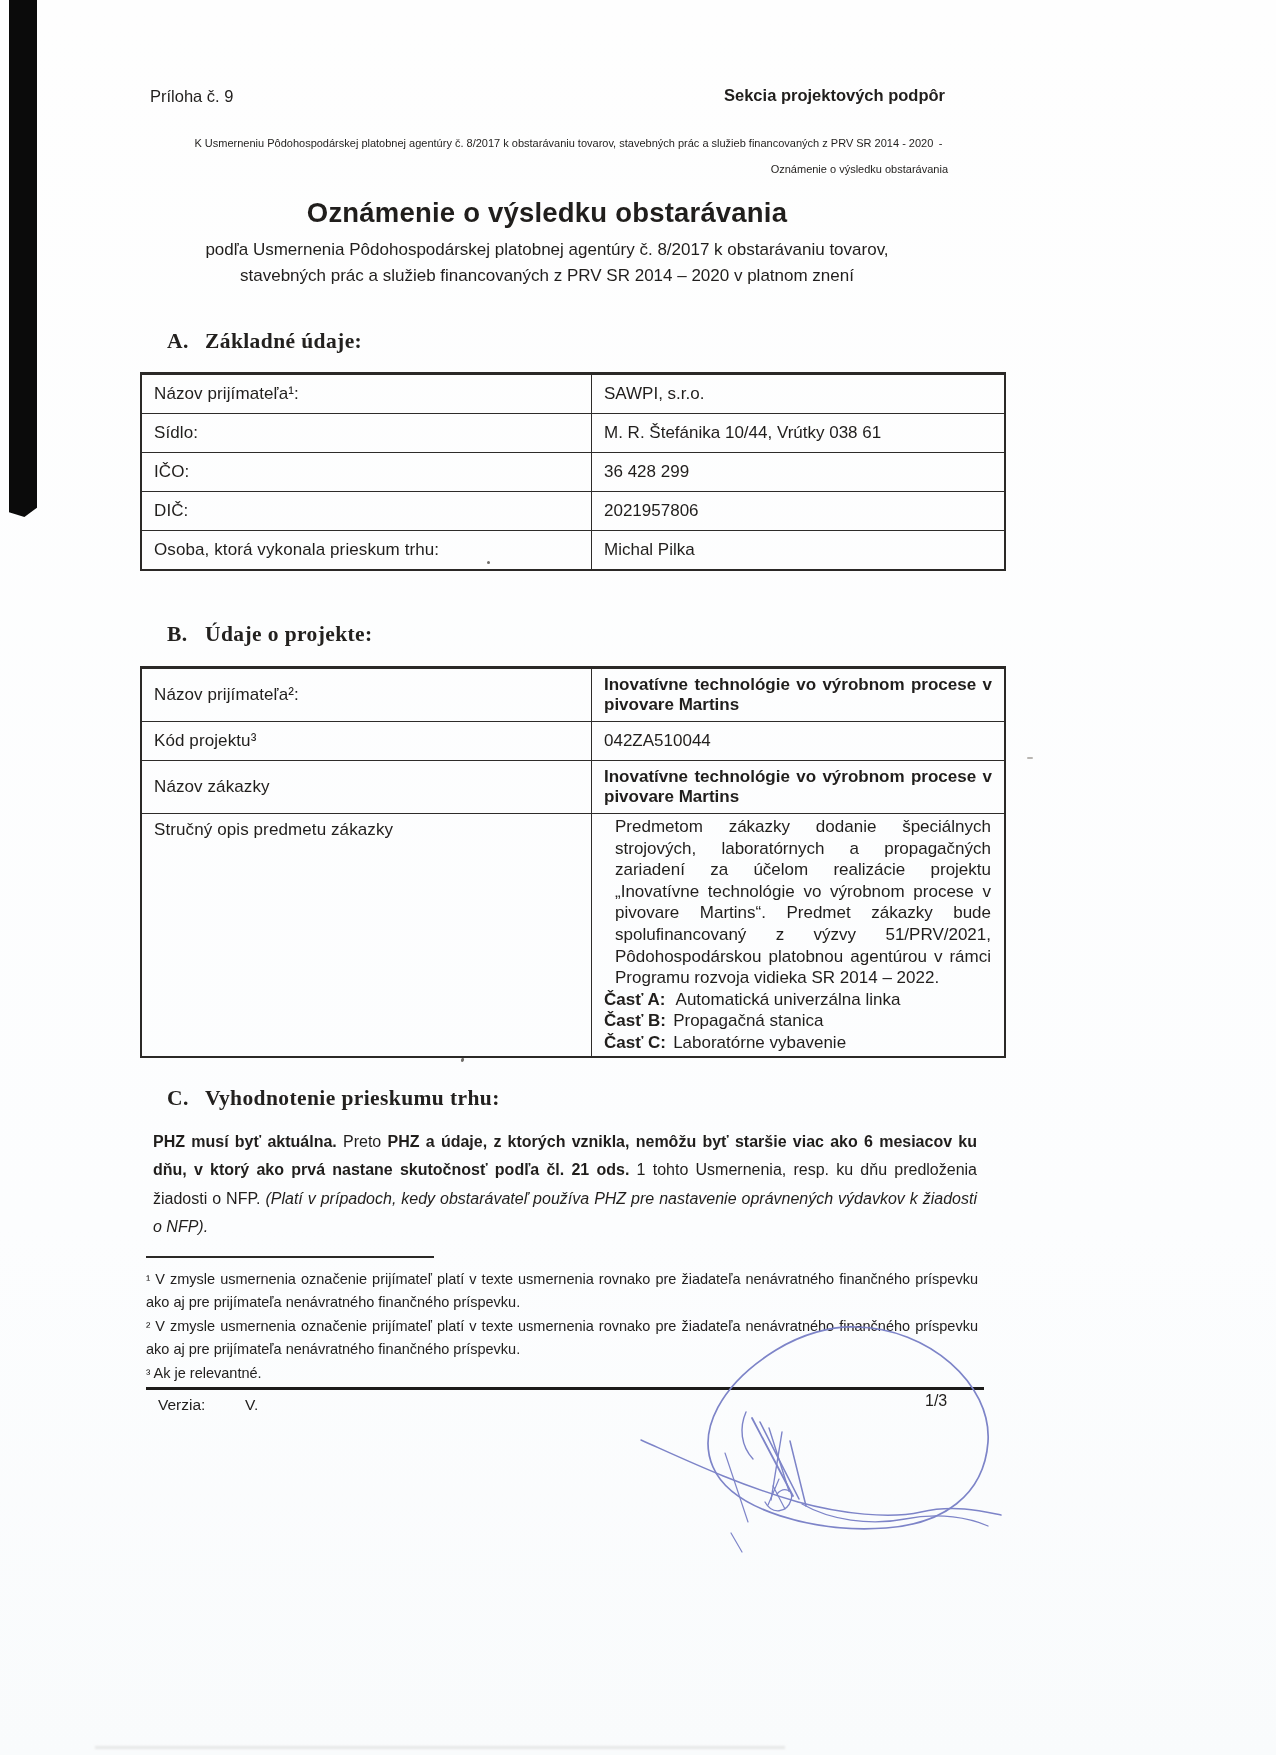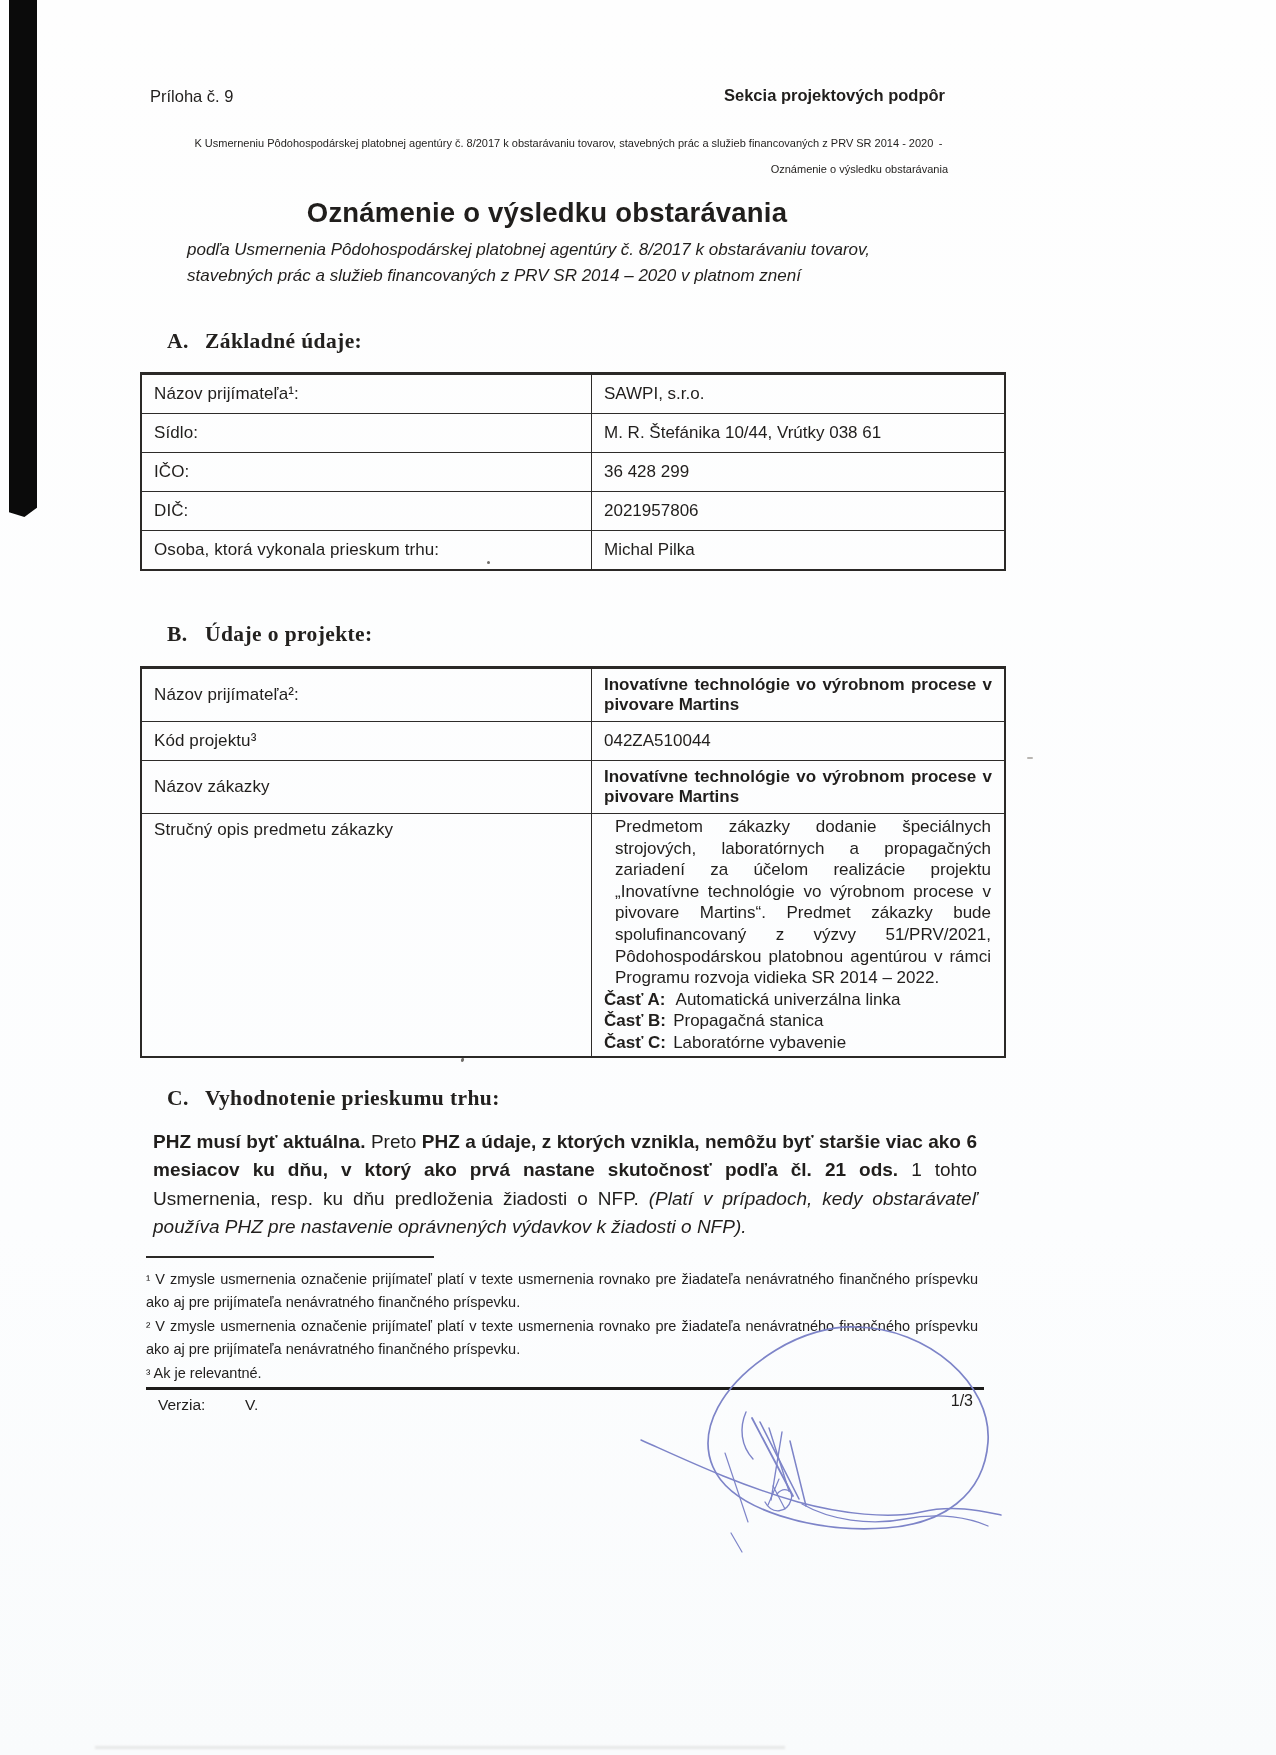--- a/index.html
+++ b/index.html
@@ -16,21 +16,21 @@
   .bottom-smudge{position:absolute;left:95px;top:1746px;width:690px;height:3px;background:#dcdcdc;opacity:.65;filter:blur(1px);}
   .noise{position:absolute;background:#6f6c68;border-radius:50%;}
   .n1{left:487px;top:561px;width:3px;height:3px;}
   .n2{left:461px;top:1058px;width:3px;height:4px;transform:rotate(20deg);}
   .n3{left:1027px;top:757px;width:6px;height:2px;background:#b9b6b2;border-radius:2px;}
 
   .hdr-left{position:absolute;left:150px;top:86px;font-size:16.5px;line-height:20px;}
   .hdr-right{position:absolute;left:600px;top:86px;width:345px;text-align:right;font-weight:bold;font-size:16.5px;}
   .intro{position:absolute;left:148px;top:130px;width:800px;text-align:right;font-size:11px;line-height:26px;}
   .doc-title{position:absolute;left:140px;top:197px;width:814px;text-align:center;font-size:27.5px;font-weight:bold;letter-spacing:.2px;}
-  .doc-subtitle{position:absolute;left:187px;top:237px;width:720px;text-align:left;font-size:17px;line-height:25.5px;font-style:italic;}
+  .doc-subtitle{position:absolute;left:187px;top:237px;width:720px;text-align:center;font-size:17px;line-height:25.5px;}
 
   .sec-heading{position:absolute;left:167px;font-family:"Liberation Serif",serif;font-size:21.5px;font-weight:bold;letter-spacing:.4px;color:#23211f;}
   .h-a{top:329px;}
   .h-b{top:622px;}
   .h-c{top:1086px;}
   .h-letter{display:inline-block;width:38px;}
 
   table.doc{position:absolute;left:140px;border-collapse:collapse;table-layout:fixed;width:813px;background:transparent;}
   .t-a{top:372px;}
   .t-b{top:666px;}
@@ -41,33 +41,33 @@
   .t-a td{height:34px;}
   .r-48 td{height:48px;}
   .r-34 td{height:34px;}
   td.val-bold{font-weight:bold;text-align:justify;}
   td.cell-desc{vertical-align:top;padding:5px 11px 6px 12px;font-size:16px;line-height:21.6px;}
   .desc-par{margin:0 1px 0 11px;text-align:justify;}
   .part-line{margin:0;}
   .part-label{font-weight:bold;}
   .part-text{margin-left:.42em;}
 
-  .para-c{position:absolute;left:153px;top:1128px;width:824px;text-align:justify;font-size:19px;line-height:28.4px;}
+  .para-c{position:absolute;left:153px;top:1128px;width:824px;text-align:justify;font-size:16px;line-height:28.4px;}
   .seg-bold{font-weight:bold;}
   .seg-italic{font-style:italic;}
   .seg-normal{font-weight:normal;}
 
   .fn-sep{position:absolute;left:146px;top:1256px;width:288px;height:0;border-top:2.2px solid #2b2927;}
   .footnotes{position:absolute;left:146px;top:1268px;width:832px;font-size:14.5px;line-height:22px;text-align:justify;color:#232120;}
   .footnote{margin:0 0 2px 0;}
   .fn-marker{font-size:13px;}
   .footer-rule{position:absolute;left:146px;top:1387px;width:838px;height:3px;background:#1d1c1a;}
   .version{position:absolute;left:158px;top:1396px;font-size:15.5px;}
   .version-value{position:absolute;left:245px;top:1396px;font-size:15.5px;}
-  .page-num{position:absolute;left:925px;top:1392px;width:48px;text-align:right;font-size:16px;}
+  .page-num{position:absolute;left:925px;top:1392px;width:48px;font-size:16px;}
 
   .signature{position:absolute;left:560px;top:1290px;width:470px;height:290px;z-index:5;}
   .signature path{fill:none;stroke:var(--sig,#7d84c8);stroke-linecap:round;stroke-linejoin:round;}
 </style>
 </head>
 <body>
 
 <div class="page">
 
   <div class="scan-bar"></div>

